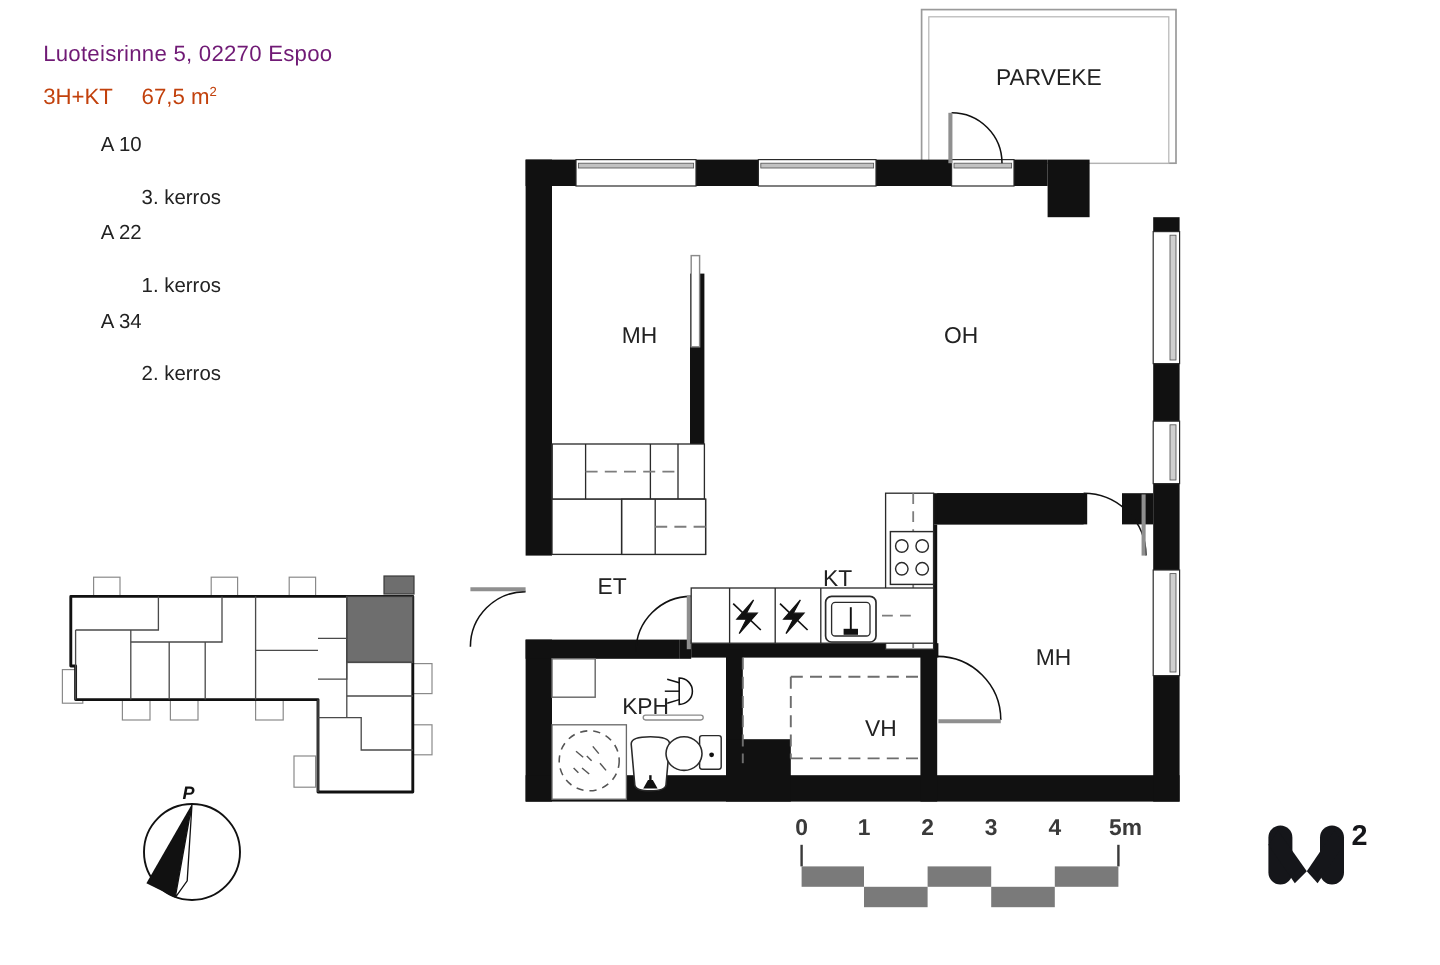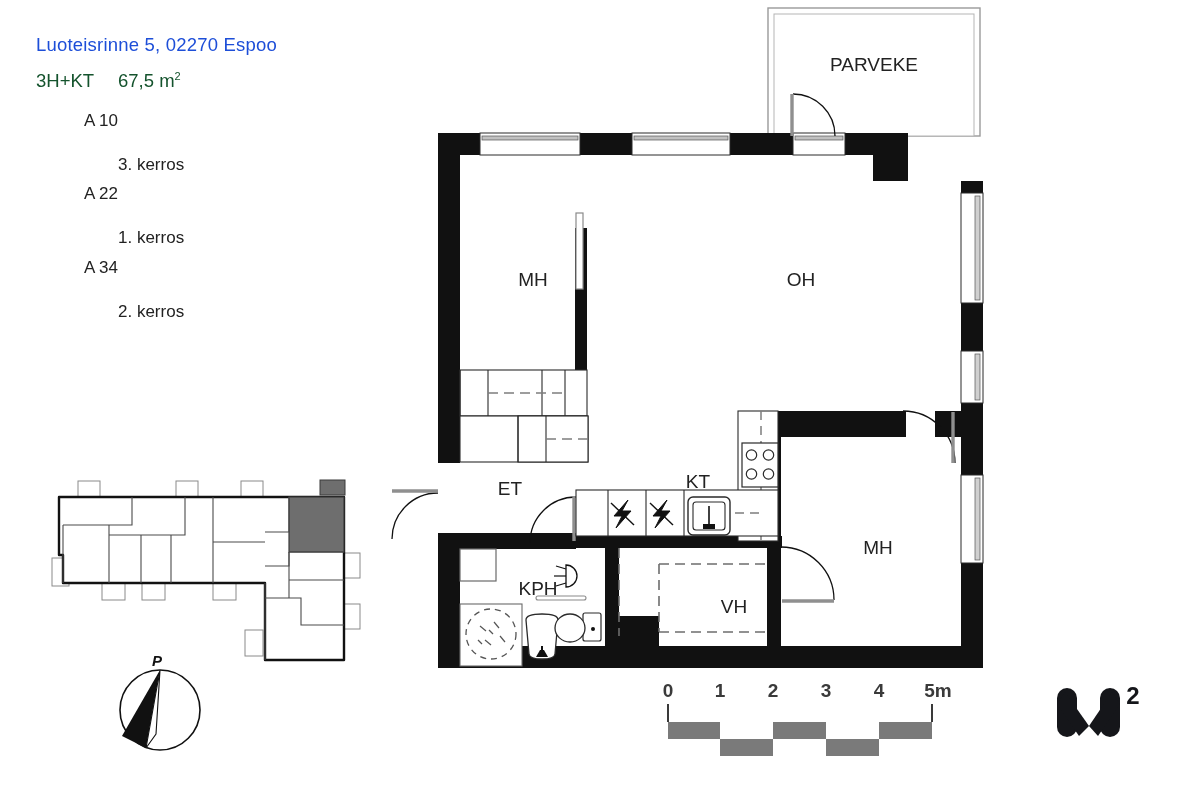--- a/index.html
+++ b/index.html
@@ -1,22 +1,22 @@
 <!DOCTYPE html>
 <html><head>
 <meta charset="utf-8">
 <style>
   html,body{margin:0;padding:0;background:#ffffff;}
   body{width:1200px;height:804px;position:relative;overflow:hidden;
        font-family:"Liberation Sans","DejaVu Sans",sans-serif;color:#1a1a1a;}
 
   
   #info-block{position:absolute;left:36px;top:34px;width:330px;}
-  #address{font-size:18.5px;letter-spacing:.2px;color:#1d4ed8;margin:0 0 14px 0;white-space:nowrap;}
-  #type-row{display:flex;font-size:18.5px;margin-bottom:14px;color:#14532d;}
+  #address{font-size:18.5px;letter-spacing:.2px;color:#701a75;margin:0 0 14px 0;white-space:nowrap;}
+  #type-row{display:flex;font-size:18.5px;margin-bottom:14px;color:#c2410c;}
   #type-row .t-type{width:82px;}
   #type-row .t-area{white-space:nowrap;}
   #type-row sup{font-size:11px;vertical-align:super;line-height:0;}
   .unit-row{display:flex;font-size:17px;line-height:29.3px;color:#222;}
   .unit-row .u-code{width:82px;text-align:right;}
   .unit-row .u-floor{white-space:nowrap;margin-top:44px;}
 
   
   #site-map{position:absolute;left:33px;top:470px;width:345px;height:200px;}
 

